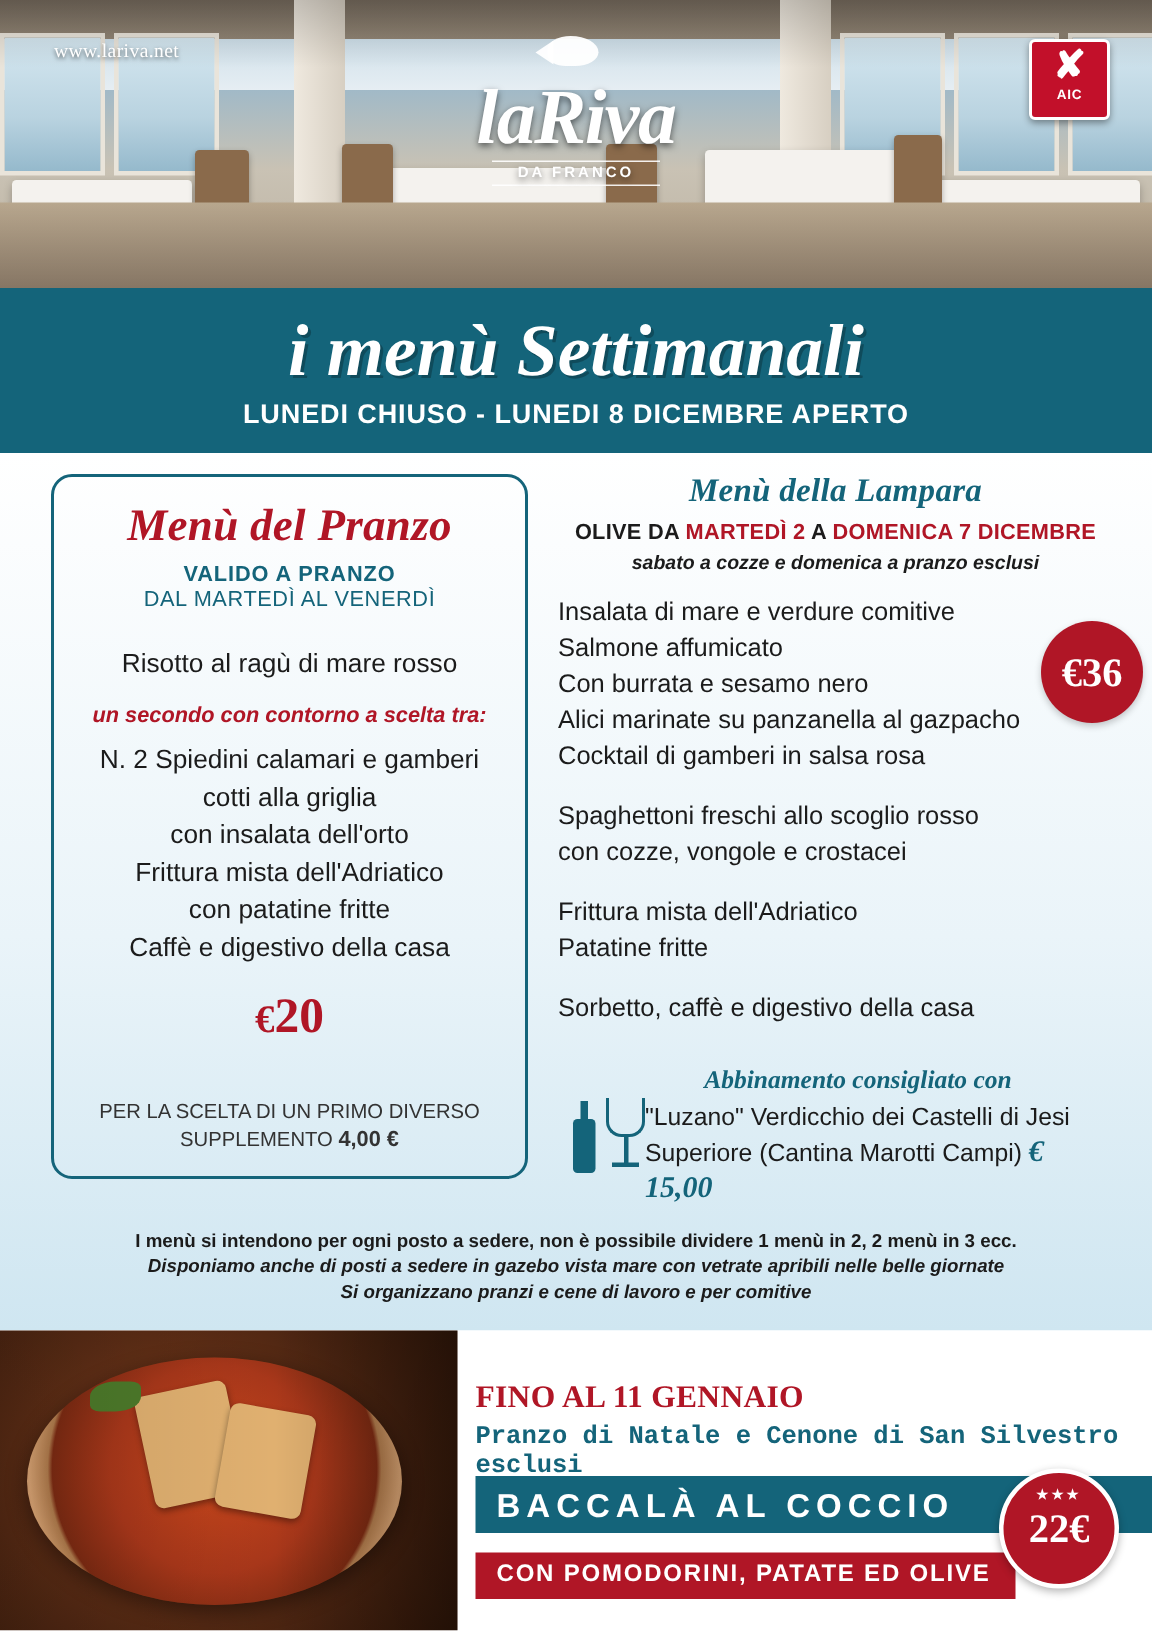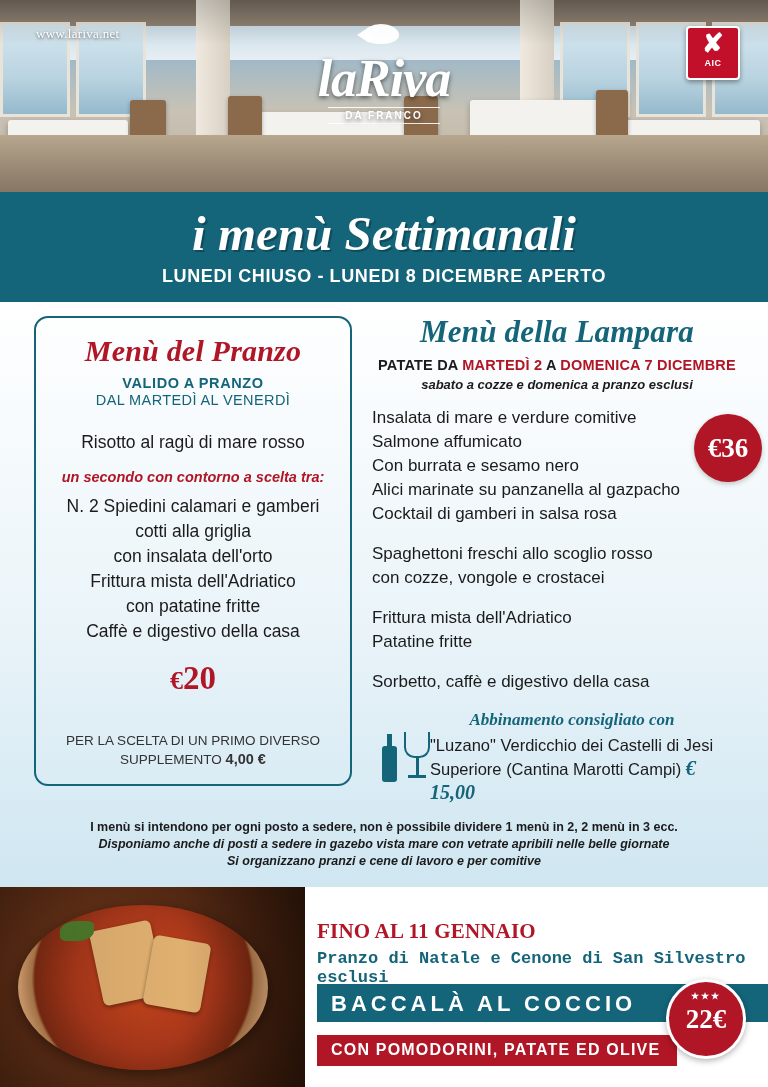--- a/index.html
+++ b/index.html
@@ -181,21 +181,21 @@
   .pranzo-foot b { font-size: 14.5px; }
 
   
   .card-right {
     position: absolute; top: 12px; left: 372px;
     width: 370px;
   }
   .lampara-title {
     font-family: "Liberation Serif", serif;
     font-style: italic; font-weight: bold;
-    font-size: 31px; color: #14647a; text-align: center;
+    font-size: 22px; color: #14647a; text-align: center;
     letter-spacing: .2px;
   }
   .lampara-valid {
     text-align: center; margin-top: 7px;
     font-size: 14.5px; font-weight: bold; color: #1b1b1b; letter-spacing: .2px;
   }
   .lampara-valid .hl { color: #b01626; }
   .lampara-excl {
     text-align: center; margin-top: 4px;
     font-size: 13px; font-style: italic; font-weight: bold; color: #1b1b1b;
@@ -416,21 +416,21 @@
         <div>PER LA SCELTA DI UN PRIMO DIVERSO</div>
         <div>
           <span>SUPPLEMENTO </span><b>4,00 €</b>
         </div>
       </div>
     </div>
 
     <div class="card-right">
       <div class="lampara-title">Menù della Lampara</div>
       <div class="lampara-valid">
-        <span>PATATE DA </span><span class="hl">MARTEDÌ 2</span><span> A </span><span class="hl">DOMENICA 7 DICEMBRE</span>
+        <span>OLIVE DA </span><span class="hl">MARTEDÌ 2</span><span> A </span><span class="hl">DOMENICA 7 DICEMBRE</span>
       </div>
       <div class="lampara-excl">sabato a cozze e domenica a pranzo esclusi</div>
 
       <div class="lampara-group g1">
         <div>Insalata di mare e verdure comitive</div>
         <div>Salmone affumicato</div>
         <div>Con burrata e sesamo nero</div>
         <div>Alici marinate su panzanella al gazpacho</div>
         <div>Cocktail di gamberi in salsa rosa</div>
       </div>

